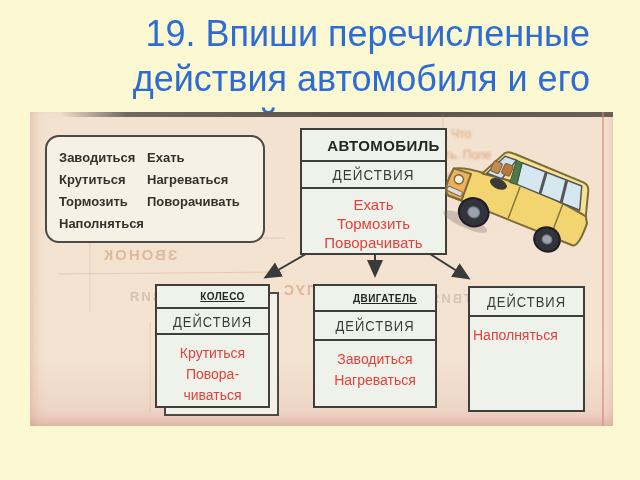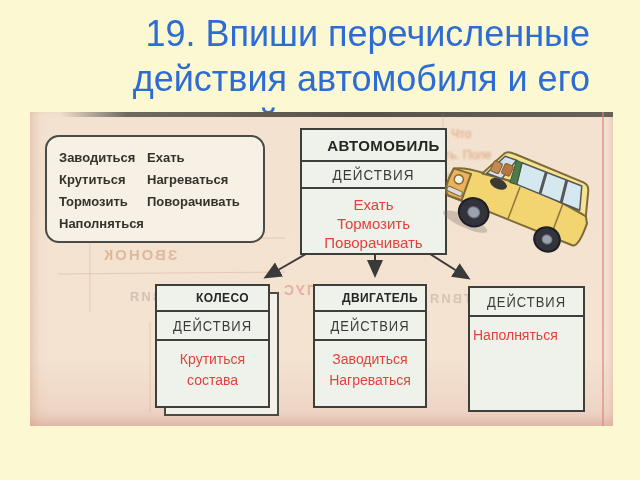--- a/index.html
+++ b/index.html
@@ -67,25 +67,25 @@
     display:flex;align-items:center;justify-content:center;
     color:#3A3A3A;border-bottom:2px solid #3E3E3A;
   }
   .box .lbl span{display:inline-block;transform:scaleY(1.14);letter-spacing:1px;font-weight:400;}
   .box .content{flex:1;text-align:center;color:#E2423C;font-weight:500;}
   .root{left:270px;top:16px;width:147px;height:127px;}
   .root .hdr{height:30px;font-size:15px;}
   .root .lbl{height:25px;font-size:13.5px;}
   .root .content{padding-top:6px;font-size:15px;line-height:19px;}
   .child{top:172px;width:115px;height:124px;}
-  .child .hdr{height:24px;font-size:12px;}
+  .child .hdr{height:24px;font-size:10px;text-decoration:underline;}
   .child .lbl{height:27px;font-size:13px;}
   .child .content{padding-top:8px;font-size:14px;line-height:21px;}
   .wheel{left:125px;}
-  .engine{left:283px;width:114px;}
+  .engine{left:283px;width:124px;}
   .fueltank{left:438px;top:174px;width:117px;height:126px;}
   .fueltank .content{text-align:left;padding-left:3px;}
   .shadow-box{
     position:absolute;left:134px;top:180px;width:115px;height:124px;
     background:#F4F1E9;border:2px solid #4A4A46;box-sizing:border-box;z-index:1;
   }
   .arrows{position:absolute;left:0;top:0;z-index:2;pointer-events:none;}
   .arrows line{stroke:#3A3A3A;stroke-width:2;}
   .car{position:absolute;left:405px;top:26px;width:168px;height:132px;z-index:3;}
   .margin-line{
@@ -160,21 +160,22 @@
 
   <div class="shadow-box"></div>
 
   <div class="box child wheel">
     <div class="hdr">КОЛЕСО</div>
     <div class="lbl">
         <span>ДЕЙСТВИЯ</span>
       </div>
     <div class="content">
       <div>Крутиться</div>
-      <div>состава</div>
+      <div>Повора-</div>
+      <div>чиваться</div>
     </div>
   </div>
 
   <div class="box child engine">
     <div class="hdr">ДВИГАТЕЛЬ</div>
     <div class="lbl">
         <span>ДЕЙСТВИЯ</span>
       </div>
     <div class="content">
       <div>Заводиться</div>

